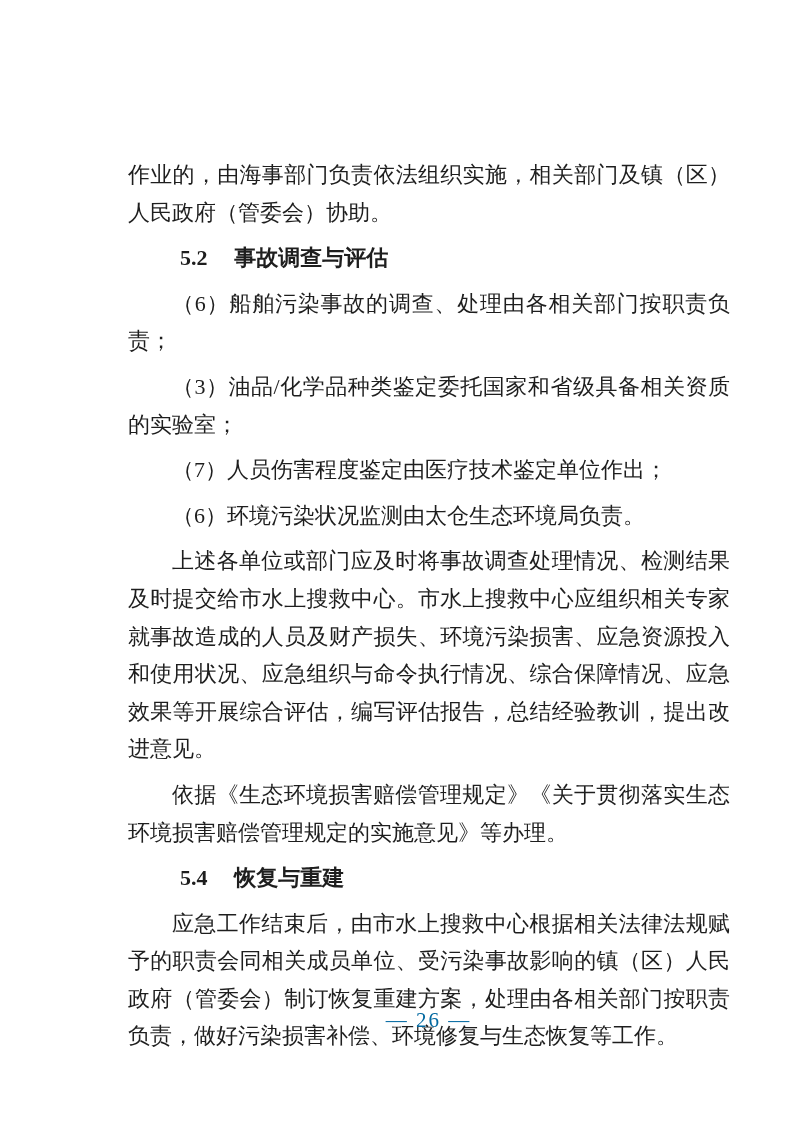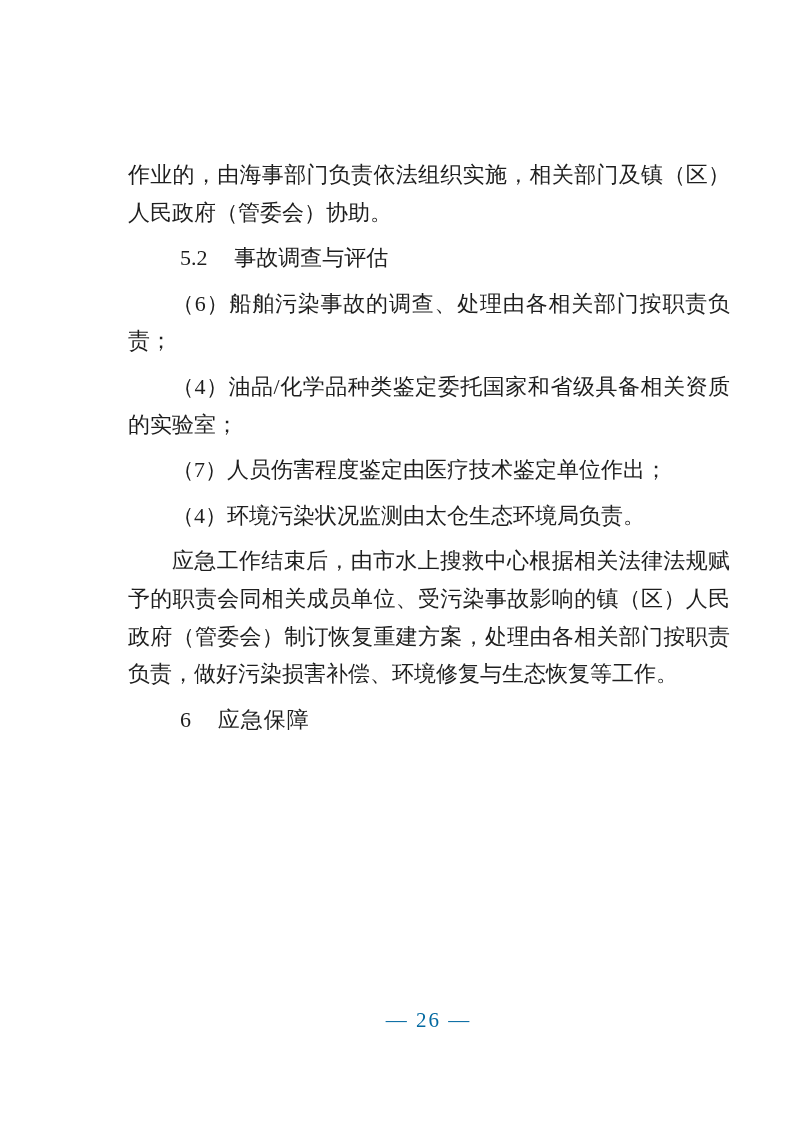--- a/index.html
+++ b/index.html
@@ -31,21 +31,21 @@
     word-break: break-all;
   }
 
   .para.continuation {
     text-indent: 0;
   }
 
   .sec-heading {
     font-size: 22px;
     line-height: 37.6px;
-    font-weight: normal;
+    font-weight: bold;
     text-indent: 2em;
     white-space: nowrap;
   }
 
   .sec-heading .sec-num {
     margin-right: 0.85em;
     font-family: "Liberation Serif", "DejaVu Serif", serif;
   }
 
   .sec-heading.gothic .sec-title {
@@ -70,29 +70,31 @@
 <div class="page">
   <div class="content">
 
     <p class="para continuation">作业的，由海事部门负责依法组织实施，相关部门及镇（区）人民政府（管委会）协助。</p>
 
     <h2 class="sec-heading">
       <span class="sec-num">5.2</span><span class="sec-title">事故调查与评估</span>
     </h2>
 
     <p class="para">（6）船舶污染事故的调查、处理由各相关部门按职责负责；</p>
-    <p class="para">（4）油品/化学品种类鉴定委托国家和省级具备相关资质的实验室；</p>
+    <p class="para">（3）油品/化学品种类鉴定委托国家和省级具备相关资质的实验室；</p>
     <p class="para">（7）人员伤害程度鉴定由医疗技术鉴定单位作出；</p>
-    <p class="para">（4）环境污染状况监测由太仓生态环境局负责。</p>
+    <p class="para">（6）环境污染状况监测由太仓生态环境局负责。</p>
+    <p class="para">上述各单位或部门应及时将事故调查处理情况、检测结果及时提交给市水上搜救中心。市水上搜救中心应组织相关专家就事故造成的人员及财产损失、环境污染损害、应急资源投入和使用状况、应急组织与命令执行情况、综合保障情况、应急效果等开展综合评估，编写评估报告，总结经验教训，提出改进意见。</p>
 
 
+    <p class="para">依据《生态环境损害赔偿管理规定》《关于贯彻落实生态环境损害赔偿管理规定的实施意见》等办理。</p>
 
+    <h2 class="sec-heading">
+      <span class="sec-num">5.4</span><span class="sec-title">恢复与重建</span>
+    </h2>
 
     <p class="para">应急工作结束后，由市水上搜救中心根据相关法律法规赋予的职责会同相关成员单位、受污染事故影响的镇（区）人民政府（管委会）制订恢复重建方案，处理由各相关部门按职责负责，做好污染损害补偿、环境修复与生态恢复等工作。</p>
 
-    <h2 class="sec-heading gothic">
-      <span class="sec-num">6</span><span class="sec-title">应急保障</span>
-    </h2>
 
   </div>
 
   <div class="footer">— 26 —</div>
 </div>
 
 </body></html>

